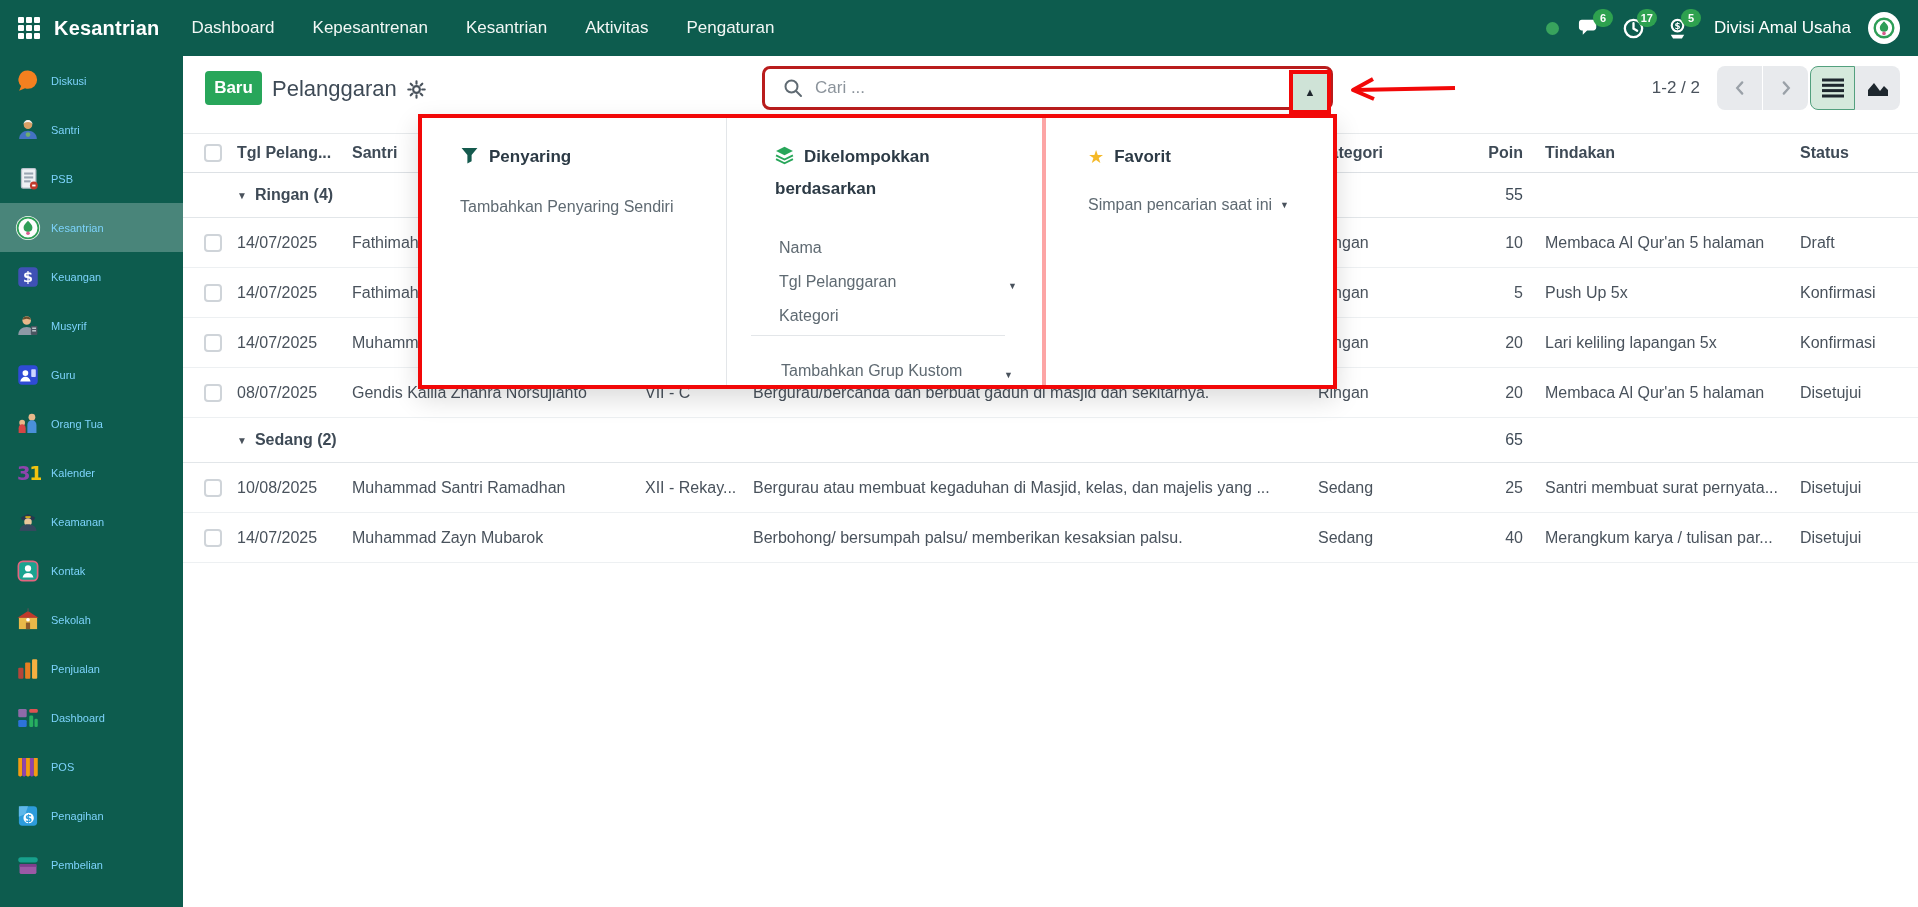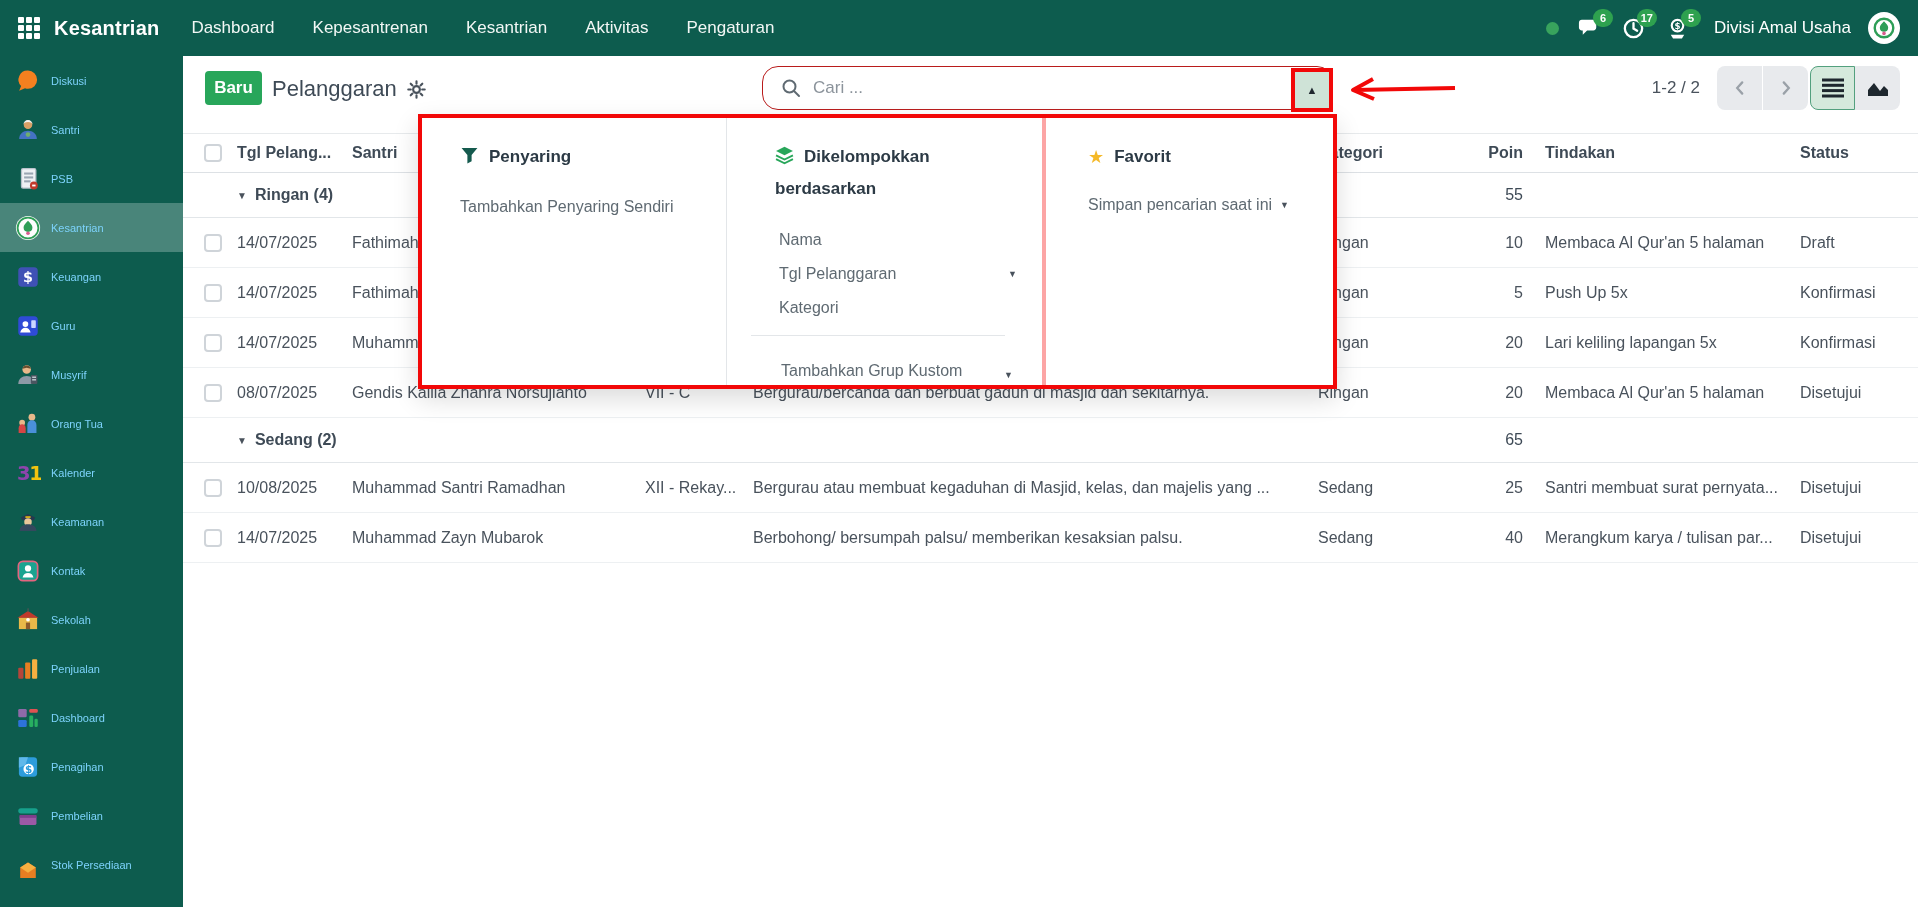--- a/index.html
+++ b/index.html
@@ -47,21 +47,21 @@
   .btn-new{
     position:absolute;left:22px;top:15px;width:57px;height:34px;
     background:#28a65a;color:#fff;border:none;border-radius:4px;
     font-size:17px;font-weight:700;cursor:pointer;font-family:inherit;
   }
   .title-row{position:absolute;left:89px;top:20px;display:flex;align-items:center;gap:10px;}
   .page-title{font-size:22px;font-weight:500;color:#3e4a56;margin:0;}
   .gear{width:19px;height:19px;cursor:pointer;}
   .search-wrap{
     position:absolute;left:579px;top:10px;width:571px;height:44px;
-    border:1px solid #b91c1c;border-radius:16px;background:#fff;
+    border:3px solid #b91c1c;border-radius:8px;background:#fff;
     display:flex;align-items:center;box-sizing:border-box;
   }
   .search-wrap svg.mag{width:20px;height:20px;margin-left:18px;flex:none;}
   .search-input{
     border:none;outline:none;flex:1;font-size:17px;color:#49525c;
     margin-left:10px;font-family:inherit;background:transparent;
   }
   .search-input::placeholder{color:#8b939b;}
   .annot-box{
     position:absolute;right:-1px;top:1px;width:42px;height:44px;
@@ -109,21 +109,21 @@
   .p-col1{width:305px;padding-left:38px;border-right:1px solid #e3e6e9;}
   .p-col2{width:319px;padding-left:48px;border-right:4px solid #fca5a5;}
   .p-col3{flex:1;padding-left:42px;}
   .p-title{font-size:17px;font-weight:700;color:#2c3a45;line-height:29px;display:block;max-width:240px;}
   .p-title .p-ico{display:inline-block;vertical-align:-3px;margin-right:10px;}
   .p-title .p-ico svg{width:19px;height:19px;}
   .p-star{color:#f5b928;font-size:18px;margin-right:10px;vertical-align:-1px;}
   .p-item{font-size:16px;color:#5f6a72;cursor:pointer;white-space:nowrap;}
   .p-single{margin-top:24px;}
   .gb-list{margin-top:20px;}
-  .gb-item{height:34px;display:flex;align-items:center;justify-content:space-between;width:238px;margin-left:4px;}
+  .gb-item{height:34px;display:flex;align-items:flex-end;justify-content:space-between;width:238px;margin-left:4px;}
   .gb-sep{height:1px;background:#e3e6e9;width:254px;margin:10px 0 0 -24px;}
   .gb-add{height:34px;display:flex;align-items:flex-end;justify-content:space-between;width:232px;margin:10px 4px 0 6px;}
   .caret-dn{font-size:9px;color:#49525c;}
   .fav-item{margin-top:24px;display:flex;align-items:center;gap:8px;}
 </style>
 </head>
 <body>
 
 <header class="topbar">
   <span class="grid-icon">
@@ -229,44 +229,44 @@
         <svg viewBox="0 0 20 20">
           <rect x="2.5" y="2.5" width="15" height="15" rx="2.8" fill="#3f51b5"></rect>
           <text x="10" y="14.2" font-size="11" font-weight="bold" fill="#fff" text-anchor="middle" font-family="DejaVu Sans">$</text>
         </svg>
       </span>
       <span class="sb-label">Keuangan</span>
     </div>
     <div class="sb-item">
       <span class="sb-ico">
         <svg viewBox="0 0 20 20">
-          <rect x="2.5" y="2.5" width="15" height="15" rx="2.8" fill="#2f4bd6"></rect>
-          <circle cx="8" cy="8.5" r="2.2" fill="#fff"></circle>
-          <path d="M4 15c.5-2.4 2.1-3.6 4-3.6s3.5 1.2 4 3.6z" fill="#fff"></path>
-          <rect x="12.5" y="5.5" width="3.5" height="6" rx=".6" fill="#cdd7ff"></rect>
-        </svg>
-      </span>
-      <span class="sb-label">Guru</span>
-    </div>
-    <div class="sb-item">
-      <span class="sb-ico">
-        <svg viewBox="0 0 20 20">
           <circle cx="9" cy="5.8" r="3.3" fill="#e8b88a"></circle>
           <path d="M9 2.6a3.3 3.3 0 0 1 3.2 2.5L9 4.4 5.8 5.1A3.3 3.3 0 0 1 9 2.6z" fill="#6b4e2e"></path>
           <path d="M2.5 17c0-4 2.9-6.2 6.5-6.2s6.5 2.2 6.5 6.2z" fill="#8d99a6"></path>
           <rect x="12.2" y="10" width="5" height="7" rx=".8" fill="#4a5560"></rect>
           <rect x="13.2" y="11.2" width="3" height="1" fill="#cfd6dc"></rect>
           <rect x="13.2" y="13.2" width="3" height="1" fill="#cfd6dc"></rect>
         </svg>
       </span>
       <span class="sb-label">Musyrif</span>
     </div>
     <div class="sb-item">
       <span class="sb-ico">
         <svg viewBox="0 0 20 20">
+          <rect x="2.5" y="2.5" width="15" height="15" rx="2.8" fill="#2f4bd6"></rect>
+          <circle cx="8" cy="8.5" r="2.2" fill="#fff"></circle>
+          <path d="M4 15c.5-2.4 2.1-3.6 4-3.6s3.5 1.2 4 3.6z" fill="#fff"></path>
+          <rect x="12.5" y="5.5" width="3.5" height="6" rx=".6" fill="#cdd7ff"></rect>
+        </svg>
+      </span>
+      <span class="sb-label">Guru</span>
+    </div>
+    <div class="sb-item">
+      <span class="sb-ico">
+        <svg viewBox="0 0 20 20">
           <circle cx="13" cy="4.8" r="2.6" fill="#e8b88a"></circle>
           <path d="M9.5 17v-6.2c0-2.2 1.5-3.6 3.5-3.6s3.5 1.4 3.5 3.6V17z" fill="#4a90d9"></path>
           <circle cx="5.5" cy="9" r="2.2" fill="#e8b88a"></circle>
           <path d="M2.8 17v-3.8c0-1.9 1.2-3 2.7-3s2.7 1.1 2.7 3V17z" fill="#d64545"></path>
         </svg>
       </span>
       <span class="sb-label">Orang Tua</span>
     </div>
     <div class="sb-item">
       <span class="sb-ico">
@@ -324,20 +324,32 @@
       <span class="sb-ico">
         <svg viewBox="0 0 20 20">
           <rect x="2.5" y="3" width="6.5" height="6.5" rx="1" fill="#8e6aa8"></rect>
           <rect x="11" y="3" width="6.5" height="3" rx="1" fill="#e05252"></rect>
           <rect x="2.5" y="11.5" width="6.5" height="5.5" rx="1" fill="#2d72d9"></rect>
           <rect x="11" y="8" width="3" height="9" rx="1" fill="#27ae60"></rect>
           <rect x="15" y="10.5" width="2.5" height="6.5" rx="1" fill="#27ae60"></rect>
         </svg>
       </span>
       <span class="sb-label">Dashboard</span>
+    </div>
+    <div class="sb-item">
+      <span class="sb-ico">
+        <svg viewBox="0 0 20 20">
+          <path d="M2.5 3h3v13.5l-1.5 1-1.5-1z" fill="#f39c12"></path>
+          <path d="M5.5 3h3v13.5L7 17.5l-1.5-1z" fill="#8e44ad"></path>
+          <path d="M8.5 3h3v13.5l-1.5 1-1.5-1z" fill="#f39c12"></path>
+          <path d="M11.5 3h3v13.5l-1.5 1-1.5-1z" fill="#8e44ad"></path>
+          <path d="M14.5 3h3v13.5l-1.5 1-1.5-1z" fill="#f39c12"></path>
+        </svg>
+      </span>
+      <span class="sb-label">POS</span>
     </div>
     <div class="sb-item">
       <span class="sb-ico">
         <svg viewBox="0 0 20 20">
           <rect x="3" y="2.5" width="14" height="15" rx="2.6" fill="#2d9cdb"></rect>
           <path d="M3 2.5h7l-2 6-5 2z" fill="#5fb8ea"></path>
           <circle cx="10.5" cy="11.5" r="4" fill="#fff"></circle>
           <text x="10.5" y="14.3" font-size="8" font-weight="bold" fill="#2d9cdb" text-anchor="middle" font-family="DejaVu Sans">$</text>
         </svg>
       </span>

